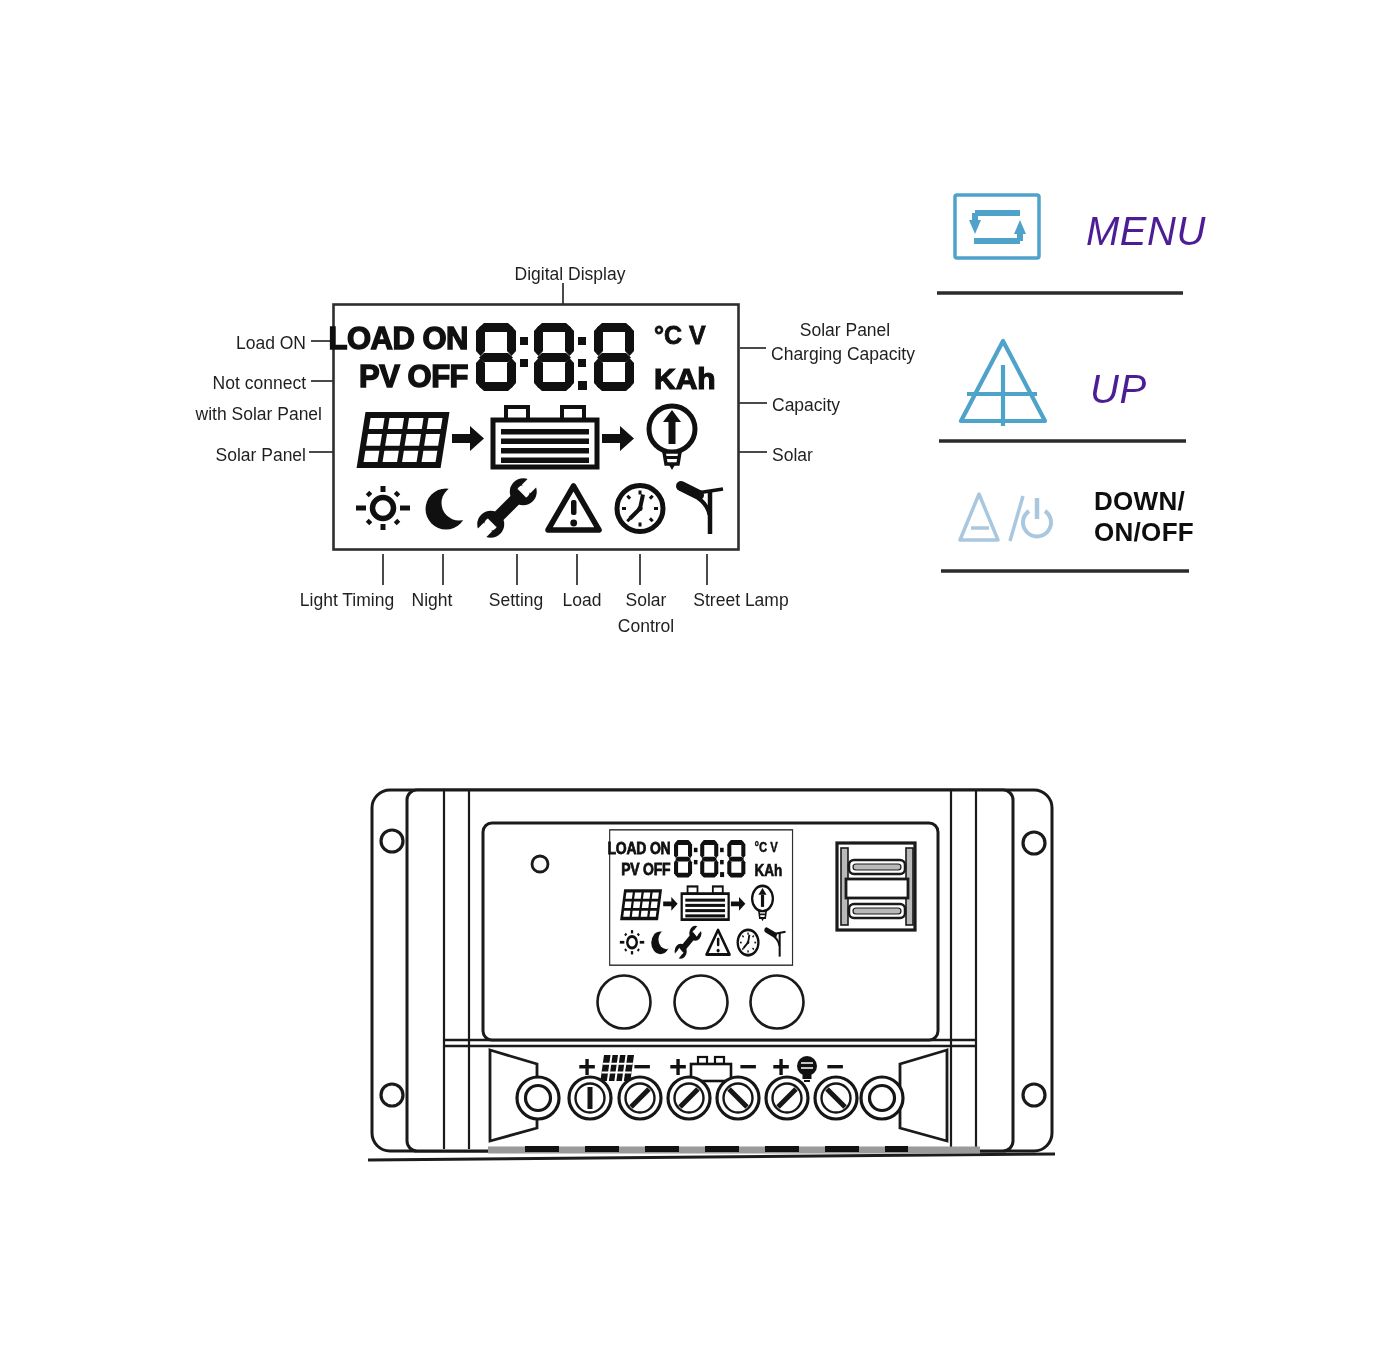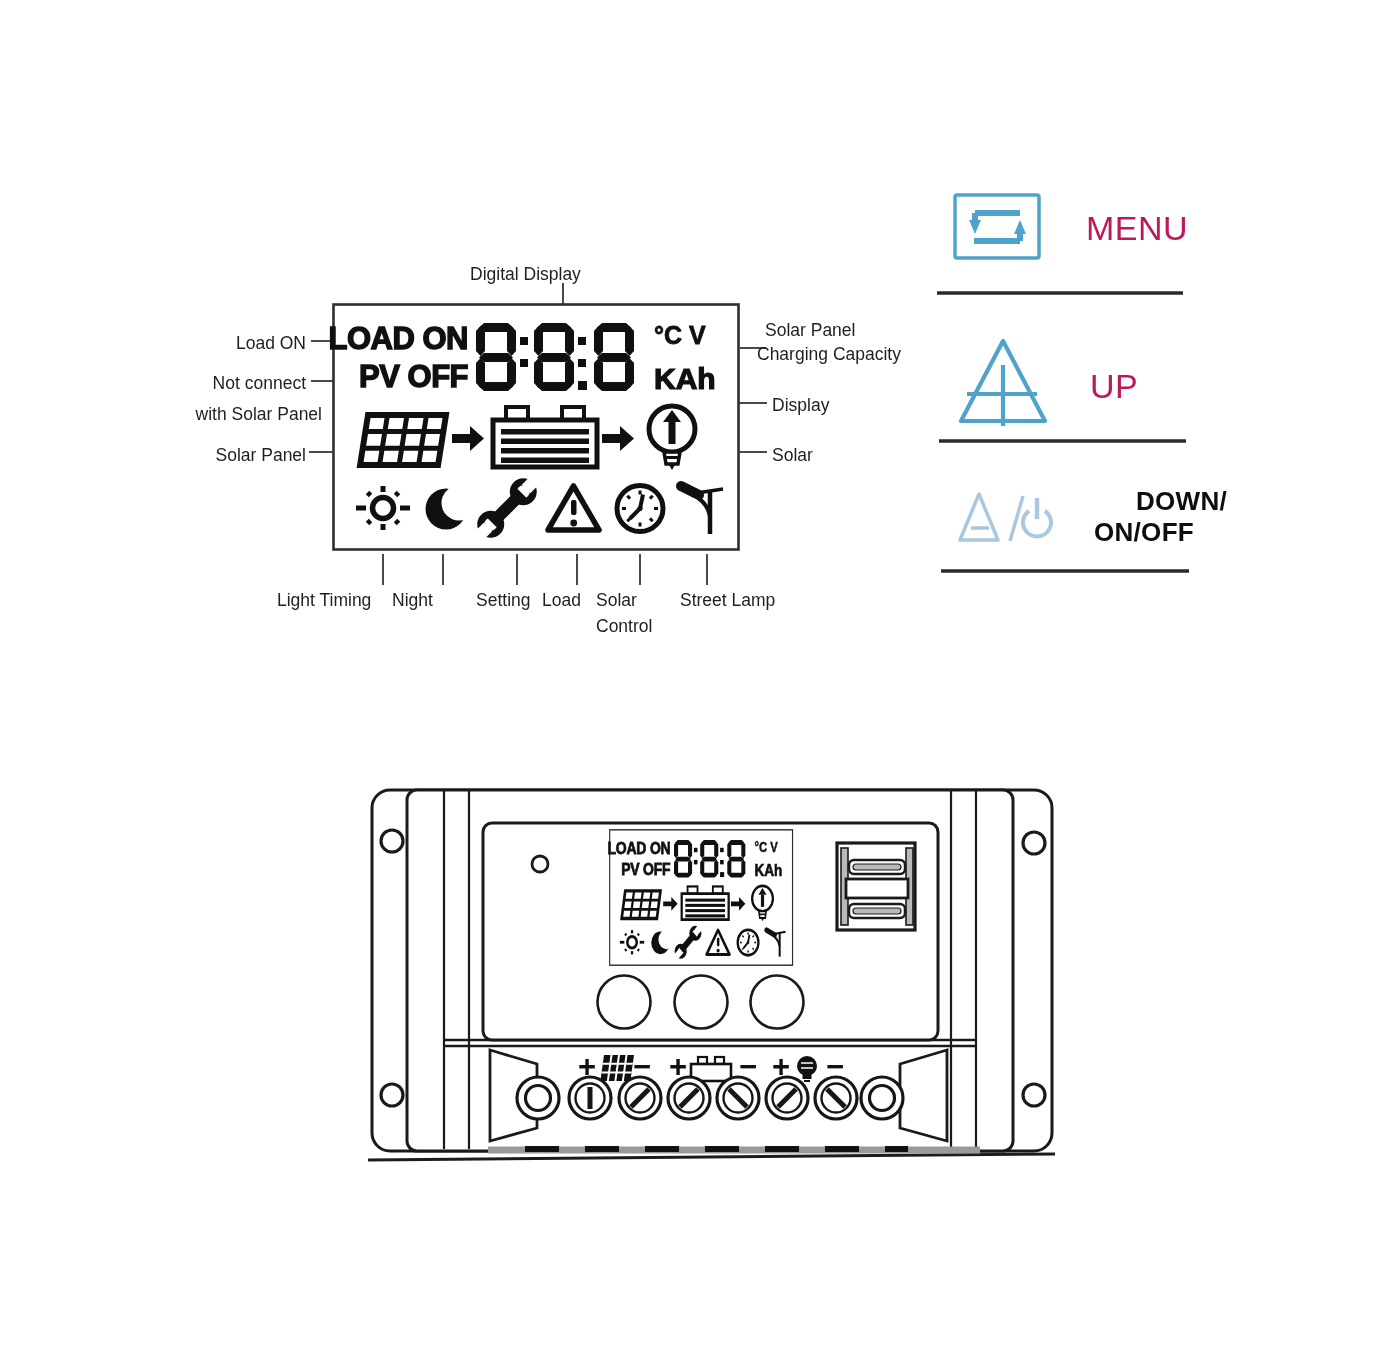--- a/index.html
+++ b/index.html
@@ -2,22 +2,22 @@
 <html><head>
 <meta charset="utf-8">
 <style>
   html,body{margin:0;padding:0;background:#fff;}
   #canvas{position:relative;width:1380px;height:1350px;background:#ffffff;
           font-family:"Liberation Sans",sans-serif;overflow:hidden;}
   svg{position:absolute;overflow:visible;}
   #defs-holder{width:0;height:0;position:absolute;}
   .lbl{position:absolute;color:#1f1f1f;font-size:17.5px;line-height:1.5;white-space:pre-line;}
   .lbl-r{text-align:right;}
-  .lbl-c{text-align:left;}
-  .btn-label{position:absolute;color:#be185d;font-size:34px;letter-spacing:.5px;}
+  .lbl-c{text-align:center;}
+  .btn-label{position:absolute;color:#4c1d95;font-size:40px;letter-spacing:.5px;font-style:italic;}
   .btn-label-bold{position:absolute;color:#0e0e0e;font-size:26px;font-weight:700;letter-spacing:.3px;}
 </style>
 </head>
 <body>
 
 <div id="canvas">
 
   <svg id="defs-holder" aria-hidden="true">
     <defs>
       <g id="lcd-content" font-family="Liberation Sans, sans-serif" font-weight="700" fill="#101010">
@@ -170,21 +170,21 @@
     <use href="#lcd-content"></use>
   </svg>
 
   <div class="lbl lbl-c" style="left:470px;top:261px;width:200px">Digital Display</div>
   <div class="lbl lbl-r" style="left:170px;top:330px;width:136px">Load ON</div>
   <div class="lbl lbl-r" style="left:150px;top:370px;width:156px">Not connect</div>
   <div class="lbl lbl-r" style="left:150px;top:401px;width:172px">with Solar Panel</div>
   <div class="lbl lbl-r" style="left:150px;top:442px;width:156px">Solar Panel</div>
   <div class="lbl lbl-c" style="left:765px;top:317px;width:160px">Solar Panel</div>
   <div class="lbl lbl-c" style="left:757px;top:341px;width:172px">Charging Capacity</div>
-  <div class="lbl" style="left:772px;top:392px">Display</div>
+  <div class="lbl" style="left:772px;top:392px">Capacity</div>
   <div class="lbl" style="left:772px;top:442px">Solar</div>
   <div class="lbl lbl-c" style="left:277px;top:587px;width:140px">Light Timing</div>
   <div class="lbl lbl-c" style="left:392px;top:587px;width:80px">Night</div>
   <div class="lbl lbl-c" style="left:476px;top:587px;width:80px">Setting</div>
   <div class="lbl lbl-c" style="left:542px;top:587px;width:80px">Load</div>
   <div class="lbl lbl-c" style="left:596px;top:587px;width:100px">Solar
 Control</div>
   <div class="lbl lbl-c" style="left:680px;top:587px;width:122px">Street Lamp</div>
 
   <svg style="left:950px;top:190px" width="94" height="74" viewBox="0 0 94 74">
@@ -211,21 +211,21 @@
 
   <svg style="left:948px;top:483px" width="108" height="66" viewBox="0 0 108 66">
     <g stroke="#a9c7de" stroke-width="3.5" fill="none" stroke-linejoin="round">
       <path d="M31,11 L12,57 L50,57 Z"></path>
       <line x1="23" y1="45" x2="41" y2="45"></line>
       <line x1="62" y1="58" x2="75" y2="13"></line>
       <path d="M81,28 A14,14 0 1 0 97,28" stroke-width="4"></path>
       <line x1="89" y1="15" x2="89" y2="36" stroke-width="4.5"></line>
     </g>
   </svg>
-  <div class="btn-label-bold" style="left:1136px;top:486px">DOWN/</div>
+  <div class="btn-label-bold" style="left:1094px;top:486px">DOWN/</div>
   <div class="btn-label-bold" style="left:1094px;top:517px">ON/OFF</div>
 
   <svg id="device" style="left:360px;top:778px" width="700" height="385" viewBox="0 0 700 385">
     <line x1="8" y1="382" x2="695" y2="376" stroke="#1c1c1c" stroke-width="3"></line>
     <rect x="12" y="12" width="680" height="361" rx="18" fill="#ffffff" stroke="#1a1a1a" stroke-width="3"></rect>
     <g fill="#ffffff" stroke="#1a1a1a" stroke-width="3.2">
       <circle cx="32" cy="63" r="11"></circle>
       <circle cx="32" cy="317" r="11"></circle>
       <circle cx="674" cy="65" r="11"></circle>
       <circle cx="674" cy="317" r="11"></circle>

